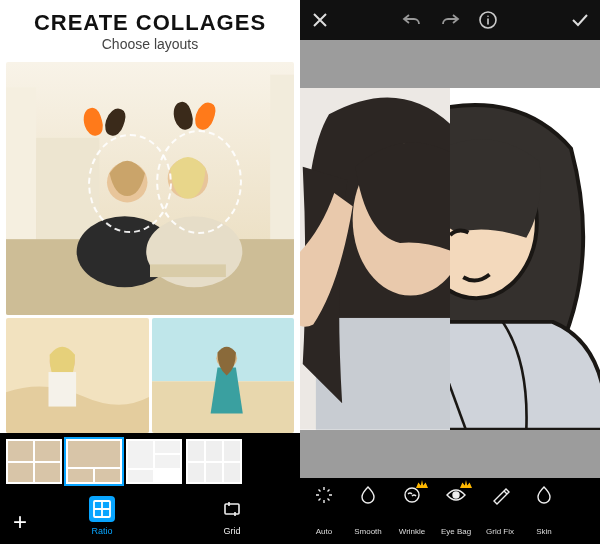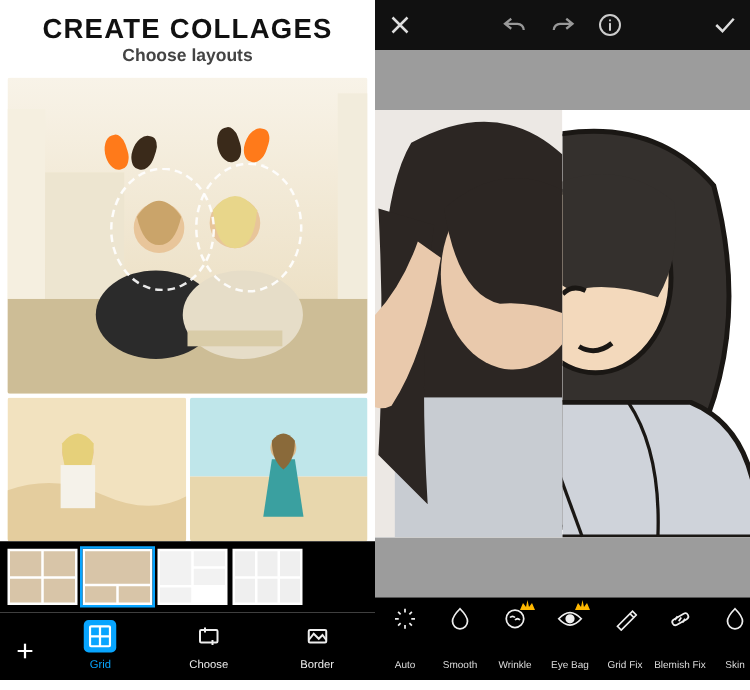--- a/index.html
+++ b/index.html
@@ -4,21 +4,21 @@
 <style>
 html,body{margin:0;padding:0;width:600px;height:552px;font-family:-apple-system,Helvetica,Arial,sans-serif;background:#fff;overflow:hidden}
 .app{display:flex;width:600px;height:544px}
 .pane{position:relative;flex:1 1 50%;display:flex;flex-direction:column;overflow:hidden}
 .pane-left{background:#fff}
 .pane-right{background:#1a1a1a}
 
 
 .header{text-align:center;padding:10px 0 6px}
 .header h1{margin:0;font-size:22px;font-weight:800;letter-spacing:1px;color:#111}
-.header .sub{font-size:14px;font-weight:700;color:#444}
+.header .sub{font-size:14px;font-weight:400;color:#444}
 .collage-area{flex:1;position:relative;margin:4px 6px 0;display:grid;grid-template-columns:1fr 1fr;grid-template-rows:2.2fr 1fr;gap:3px}
 .cell{position:relative;overflow:hidden;border-radius:2px}
 .cell-main{grid-column:1/3}
 .ph{width:100%;height:100%;display:block}
 .dash{position:absolute;border:2px dashed rgba(255,255,255,.9);border-radius:50%}
 .butterfly{position:absolute;width:40px;height:35px}
 .bw{position:absolute;width:18px;height:28px;border-radius:60% 40% 50% 50%;}
 .bw.l{left:0;transform:rotate(-18deg)}
 .bw.r{right:0;transform:rotate(18deg)}
 
@@ -156,39 +156,30 @@
 
     <div class="toolbar">
       <div class="plus">+</div>
       <div class="tb sel">
         <span class="ic">
             <svg width="18" height="18" viewBox="0 0 18 18" fill="none" stroke="currentColor" stroke-width="1.8">
               <rect x="1" y="1" width="16" height="16" rx="1"></rect>
               <path d="M9 1v16M1 9h16"></path>
             </svg>
           </span>
-        <span>Grid</span>
+        <span>Ratio</span>
       </div>
       <div class="tb">
         <span class="ic">
             <svg width="18" height="18" viewBox="0 0 18 18" fill="none" stroke="currentColor" stroke-width="1.6">
               <rect x="2" y="4" width="14" height="10" rx="1"></rect>
               <path d="M6 2v4M12 12v4"></path>
             </svg>
           </span>
-        <span>Choose</span>
-      </div>
-      <div class="tb">
-        <span class="ic">
-            <svg width="18" height="18" viewBox="0 0 18 18" fill="none" stroke="currentColor" stroke-width="1.6">
-              <rect x="2" y="4" width="14" height="10" rx="1"></rect>
-              <path d="M2 12l4-5 4 4 3-3 3 4"></path>
-            </svg>
-          </span>
-        <span>Border</span>
+        <span>Grid</span>
       </div>
     </div>
   </div>
 
   <div class="pane pane-right">
     <div class="topbar">
       <div class="grp">
         <span class="ib">
             <svg width="16" height="16" viewBox="0 0 16 16" stroke="#ddd" stroke-width="2">
               <path d="M2 2l12 12M14 2L2 14"></path>
@@ -292,29 +283,20 @@
       <div class="tl">
         <span class="ic">
             <svg width="20" height="20" viewBox="0 0 20 20" fill="none" stroke="#eee" stroke-width="1.4">
               <path d="M4 16L14 6l3 3L7 19zM14 6l2-2 3 3-2 2"></path>
             </svg>
           </span>
         <span>Grid Fix</span>
       </div>
       <div class="tl">
         <span class="ic">
-            <svg width="20" height="20" viewBox="0 0 20 20" fill="none" stroke="#eee" stroke-width="1.4">
-              <rect x="3" y="8" width="14" height="5" rx="2.5" transform="rotate(-30 10 10)"></rect>
-              <path d="M6 11l2-3M9 12l2-3M12 13l2-3"></path>
-            </svg>
-          </span>
-        <span>Blemish Fix</span>
-      </div>
-      <div class="tl">
-        <span class="ic">
             <svg width="18" height="20" viewBox="0 0 18 20" fill="none" stroke="#eee" stroke-width="1.4">
               <path d="M9 2q6 6 6 10a6 6 0 01-12 0q0-4 6-10z"></path>
             </svg>
           </span>
         <span>Skin</span>
       </div>
     </div>
   </div>
 </div>
 

